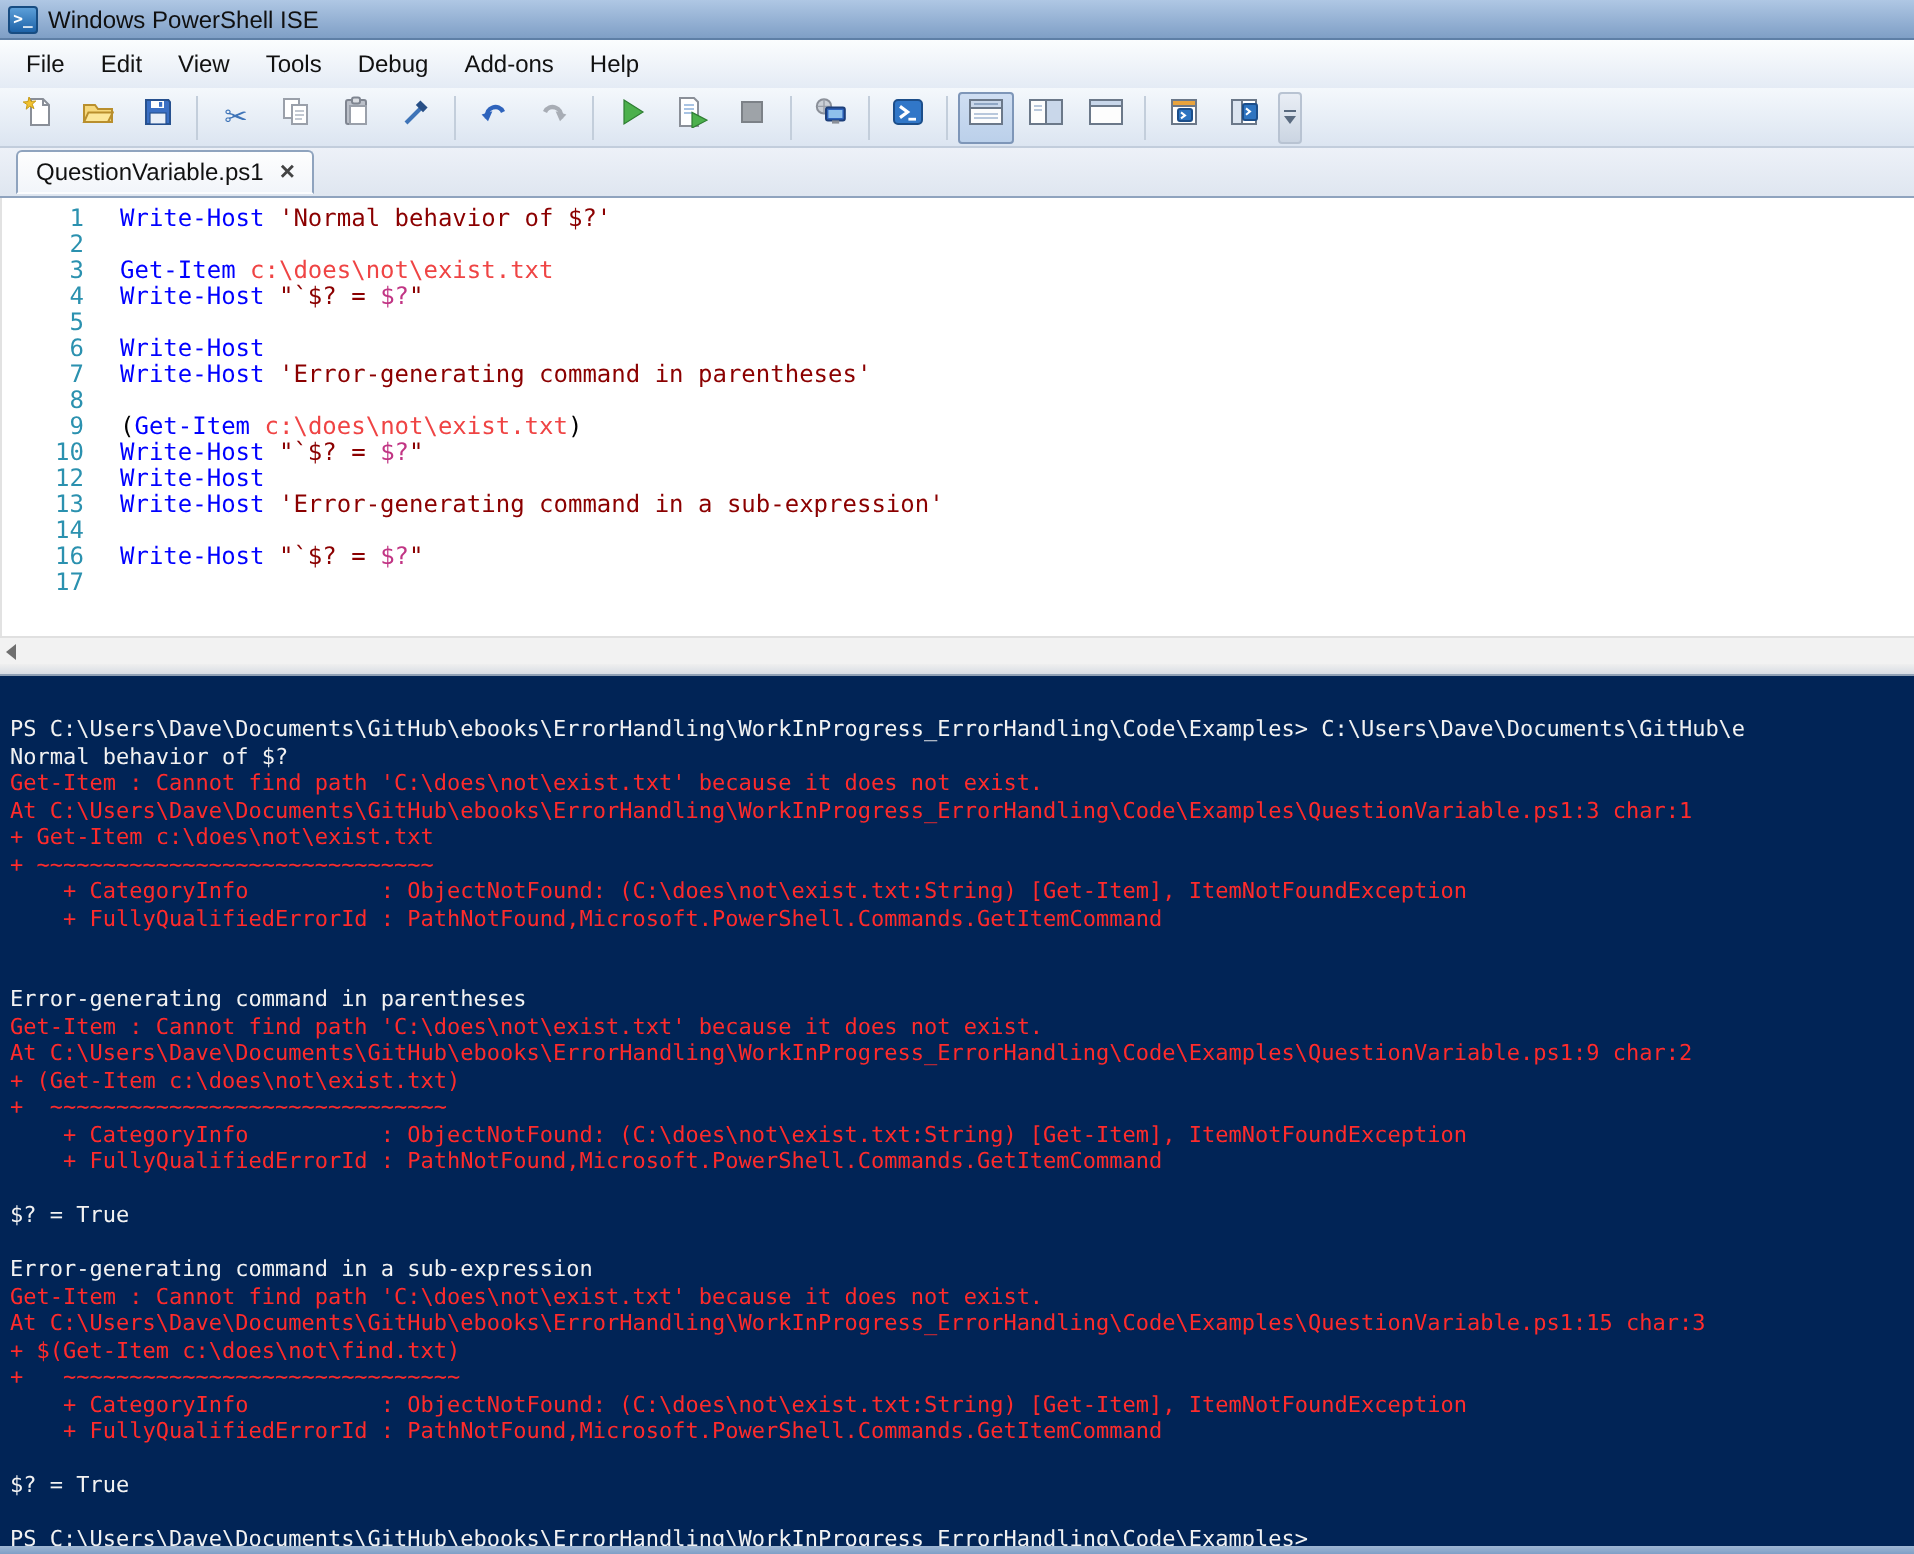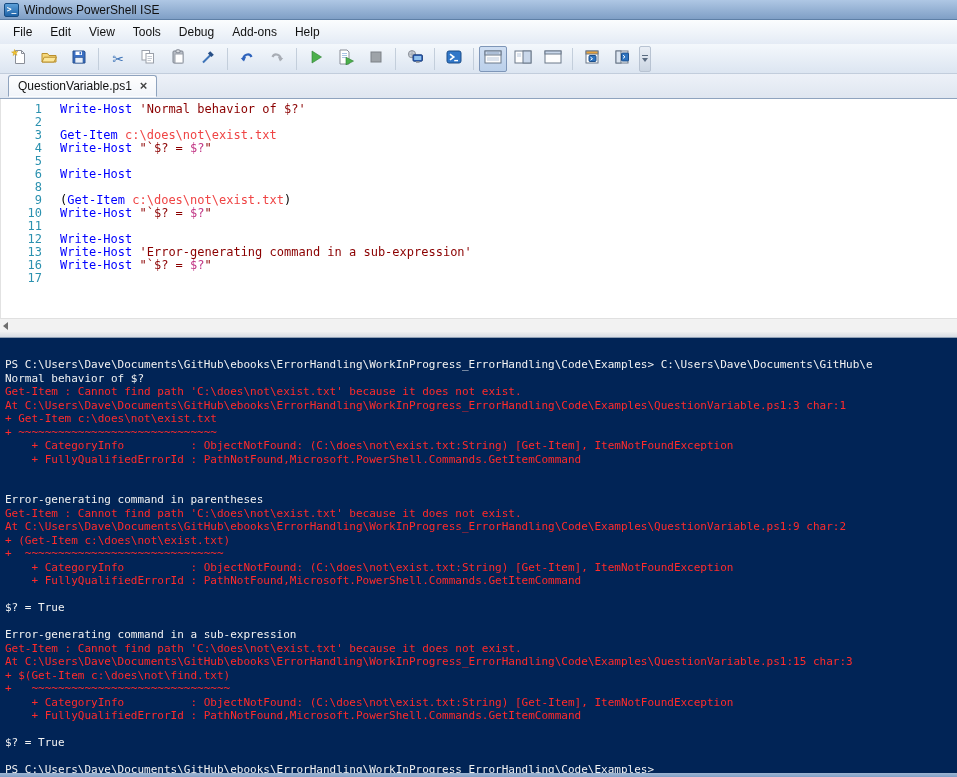--- a/index.html
+++ b/index.html
@@ -243,26 +243,27 @@
     </div>
   </div>
 
   <div class="editor" id="editor">
       <div class="ed-line"><span class="ln">1</span><span class="code"><span class="tok-cmd">Write-Host</span><span class="tok-plain"> </span><span class="tok-str">'Normal behavior of $?'</span></span></div>
       <div class="ed-line"><span class="ln">2</span><span class="code"></span></div>
       <div class="ed-line"><span class="ln">3</span><span class="code"><span class="tok-cmd">Get-Item</span><span class="tok-plain"> </span><span class="tok-arg">c:\does\not\exist.txt</span></span></div>
       <div class="ed-line"><span class="ln">4</span><span class="code"><span class="tok-cmd">Write-Host</span><span class="tok-plain"> </span><span class="tok-str">"`$? = </span><span class="tok-var">$?</span><span class="tok-str">"</span></span></div>
       <div class="ed-line"><span class="ln">5</span><span class="code"></span></div>
       <div class="ed-line"><span class="ln">6</span><span class="code"><span class="tok-cmd">Write-Host</span></span></div>
+      <div class="ed-line"><span class="ln">7</span><span class="code"><span class="tok-cmd">Write-Host</span><span class="tok-plain"> </span><span class="tok-str">'Error-generating command in parentheses'</span></span></div>
       <div class="ed-line"><span class="ln">8</span><span class="code"></span></div>
       <div class="ed-line"><span class="ln">9</span><span class="code"><span class="tok-plain">(</span><span class="tok-cmd">Get-Item</span><span class="tok-plain"> </span><span class="tok-arg">c:\does\not\exist.txt</span><span class="tok-plain">)</span></span></div>
       <div class="ed-line"><span class="ln">10</span><span class="code"><span class="tok-cmd">Write-Host</span><span class="tok-plain"> </span><span class="tok-str">"`$? = </span><span class="tok-var">$?</span><span class="tok-str">"</span></span></div>
-      <div class="ed-line"><span class="ln">11</span><span class="code"></span></div>
       <div class="ed-line"><span class="ln">12</span><span class="code"><span class="tok-cmd">Write-Host</span></span></div>
       <div class="ed-line"><span class="ln">13</span><span class="code"><span class="tok-cmd">Write-Host</span><span class="tok-plain"> </span><span class="tok-str">'Error-generating command in a sub-expression'</span></span></div>
+      <div class="ed-line"><span class="ln">14</span><span class="code"></span></div>
       <div class="ed-line"><span class="ln">16</span><span class="code"><span class="tok-cmd">Write-Host</span><span class="tok-plain"> </span><span class="tok-str">"`$? = </span><span class="tok-var">$?</span><span class="tok-str">"</span></span></div>
       <div class="ed-line"><span class="ln">17</span><span class="code"></span></div>
     </div>
 
   <div class="hscroll">
     <div class="hscroll-arrow"></div>
   </div>
 
   <div class="pane-divider"></div>
 

